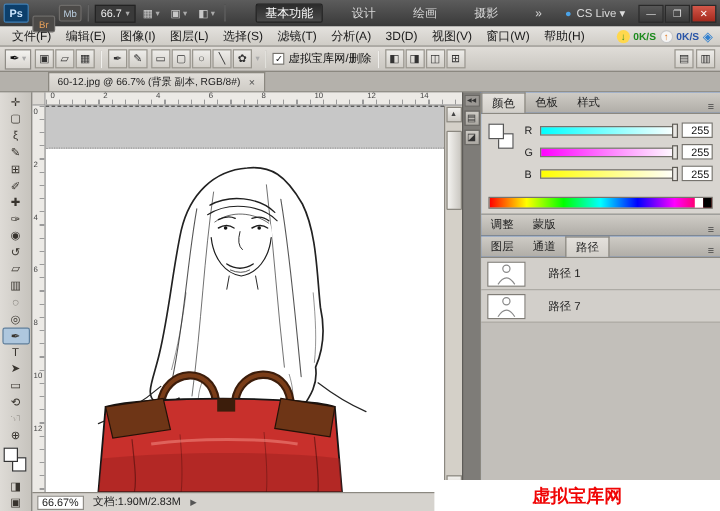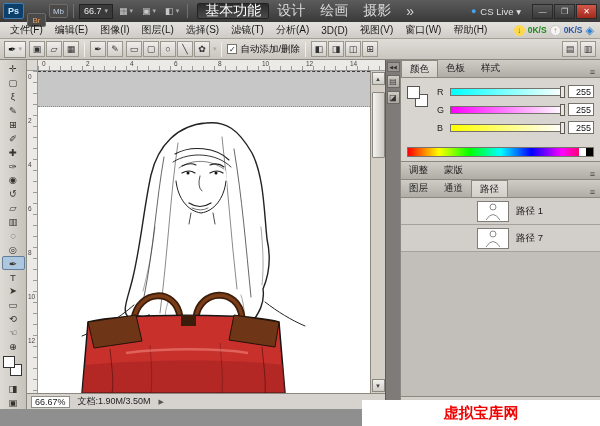--- a/index.html
+++ b/index.html
@@ -9,21 +9,21 @@
   
   .titlebar { height:22px; background:linear-gradient(#5c5c5c,#393939); display:flex; align-items:center; gap:3px; padding:0 3px; color:#ddd; }
   .pslogo { flex:none; width:21px; height:16px; background:#0d3f6b; border:1px solid #3f7fb5; color:#cfe8ff; font-weight:bold; font-size:9px; display:flex; align-items:center; justify-content:center; border-radius:2px; }
   .appicon { flex:none; width:19px; height:14px; background:#4c4a48; border:1px solid #6e6c6a; font-size:8px; display:flex; align-items:center; justify-content:center; border-radius:2px; }
   .appicon.br { color:#e8a15a;margin-top:18px; } .appicon.mb { color:#bcd0e2; }
   .tbsep { flex:none; width:1px; height:14px; background:#262626; border-right:1px solid #707070; margin:0 2px; }
   .zoombox { flex:none; display:flex; align-items:center; gap:3px; background:#3a3a3a; border:1px solid #232323; padding:0 4px; height:15px; font-size:9px; color:#eee; }
   .tb-iconbtn { flex:none; display:flex; align-items:center; gap:2px; height:16px; padding:0 3px; font-size:9px; color:#c8c8c8; border-radius:2px; }
   .caret { font-size:7px; color:#aaa; }
   .ws { display:flex; gap:1px; margin-left:4px; }
-  .ws-btn { height:16px; padding:0 7px; font-size:14px; color:#d8d8d8; display:flex; align-items:center; border-radius:2px; }
+  .ws-btn { height:16px; padding:0 7px; font-size:10px; color:#d8d8d8; display:flex; align-items:center; border-radius:2px;margin-left:16px; }
   .ws-btn.active { background:linear-gradient(#2c2c2c,#4a4a4a); border:1px solid #222; color:#fff; }
   .cslive { margin-left:auto; display:flex; align-items:center; gap:4px; height:16px; padding:0 6px; font-size:9.5px; color:#ddd; }
   .cslive .dot { color:#4aa3e8; font-size:9px; }
   .winbtns { display:flex; gap:1px; margin-left:2px; }
   .winbtn { width:21px; height:15px; display:flex; align-items:center; justify-content:center; font-size:8px; color:#ddd; background:linear-gradient(#585858,#3a3a3a); border:1px solid #2a2a2a; }
   .winbtn.close { background:linear-gradient(#d4584a,#a3281c); color:#fff; }
 
   
   .menubar { height:17px; background:linear-gradient(#e4e2de,#cfccc6); border-bottom:1px solid #a3a09a; display:flex; align-items:center; padding:0 4px; }
   .menu-item { padding:0 6px; font-size:10px; color:#1a1a1a; height:17px; display:flex; align-items:center; }
@@ -105,21 +105,21 @@
   .grad-r { background:linear-gradient(90deg,#00ffff,#ffffff); }
   .grad-g { background:linear-gradient(90deg,#ff00ff,#ffffff); }
   .grad-b { background:linear-gradient(90deg,#ffff00,#ffffff); }
   .chan-thumb { position:absolute; right:-2px; top:-3px; width:5px; height:12px; background:#e8e6e2; border:1px solid #5f5c56; }
   .chan-val { width:26px; height:13px; background:#fff; border:1px solid #76736d; font-size:9px; text-align:right; padding:0 2px; line-height:12px; }
   .spectrum { height:10px; margin-top:5px; border:1px solid #76736d; background:linear-gradient(90deg,#ff0000,#ffff00,#00ff00,#00ffff,#0000ff,#ff00ff,#ff0000); position:relative; }
   .spec-end { position:absolute; top:0; width:7px; height:8px; }
   .spec-white { right:7px; background:#fff; } .spec-black { right:0; background:#000; }
 
   .paths-body { flex:1; background:#c6c3be; display:flex; flex-direction:column; min-height:0; }
-  .path-row { height:27px; flex:none; display:flex; align-items:center; gap:7px; padding-left:19px; background:#d2cfca; border-bottom:1px solid #a5a29c;justify-content:center; }
+  .path-row { height:27px; flex:none; display:flex; align-items:center; gap:19px; padding-left:5px; background:#d2cfca; border-bottom:1px solid #a5a29c; }
   .path-row.selected { background:#27466f; border-bottom:1px solid #16294a; }
   .path-row.selected .path-label { color:#fff; }
   .path-thumb { width:32px; height:21px; background:#fff; border:1px solid #807d77; flex:none; display:flex; align-items:center; justify-content:center; }
   .path-thumb svg { width:30px; height:19px; display:block; }
   .path-label { font-size:9.5px; color:#1a1a1a; }
   .paths-filler { flex:1; background:#c2bfba; }
   .paths-bottom { height:13px; flex:none; background:linear-gradient(#d6d3ce,#bcb9b3); border-top:1px solid #8b8880; display:flex; align-items:center; justify-content:flex-end; gap:5px; padding:0 6px; font-size:7.5px; color:#444; }
 
   
   .watermark { position:absolute; right:0; bottom:0; width:238px; height:26px; background:#fff; display:flex; align-items:center; justify-content:center; gap:6px; z-index:10; }
@@ -211,35 +211,41 @@
       <div class="ob-btn">▭</div>
       <div class="ob-btn">▢</div>
       <div class="ob-btn">○</div>
       <div class="ob-btn">╲</div>
       <div class="ob-btn">✿</div>
     </div>
     <span class="caret">▾</span>
     <div class="ob-sep"></div>
     <div class="ob-check">
       <span class="checkbox">✓</span>
-      <span>自动添加/删除</span>
+      <span>虚拟宝库网/删除</span>
     </div>
     <div class="ob-sep"></div>
     <div class="ob-group">
       <div class="ob-btn">◧</div>
       <div class="ob-btn">◨</div>
       <div class="ob-btn">◫</div>
       <div class="ob-btn">⊞</div>
     </div>
     <div class="ob-right">
       <div class="ob-btn">▤</div>
       <div class="ob-btn">▥</div>
     </div>
   </div>
 
+  <div class="tabrow">
+    <div class="doctab">
+      <span>60-12.jpg @ 66.7% (背景 副本, RGB/8#)</span>
+      <span class="x">×</span>
+    </div>
+  </div>
 
   <div class="main">
 
     <div class="toolbar">
       <div class="tool">✛</div>
       <div class="tool">▢</div>
       <div class="tool">ξ</div>
       <div class="tool">✎</div>
       <div class="tool">⊞</div>
       <div class="tool">✐</div>
@@ -353,21 +359,21 @@
         </div>
         <div class="v-scroll">
           <div class="scroll-btn">▲</div>
           <div class="scroll-thumb"></div>
           <div class="scroll-spacer"></div>
           <div class="scroll-btn">▼</div>
         </div>
       </div>
       <div class="statusbar">
         <span class="status-zoom">66.67%</span>
-        <span>文档:1.90M/3.50M</span>
+        <span>文档:1.90M/2.83M</span>
         <span class="status-arrow">▶</span>
       </div>
     </div>
 
     <div class="dock-strip">
       <div class="strip-collapse">◀◀</div>
       <div class="strip-btn">▤</div>
       <div class="strip-btn">◪</div>
     </div>
 

